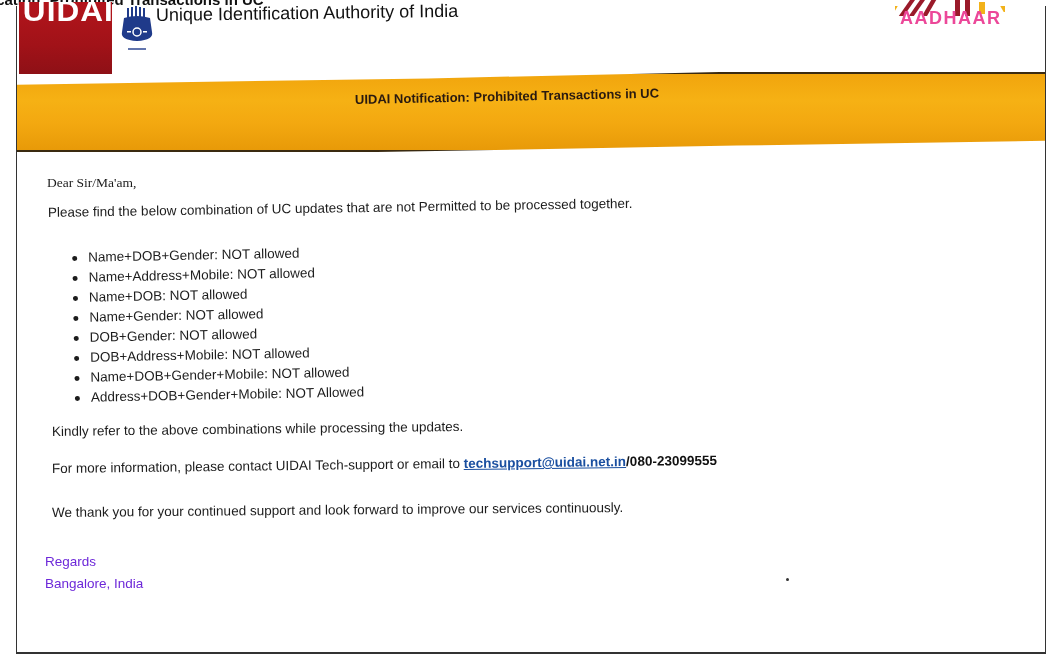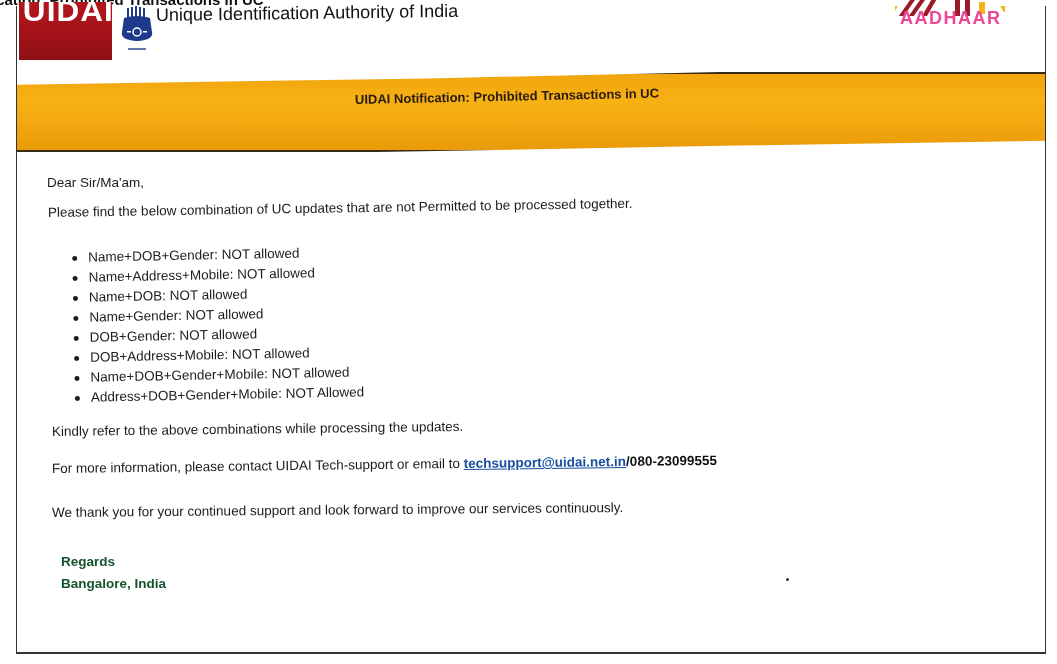--- a/index.html
+++ b/index.html
@@ -33,21 +33,21 @@
     border-left: 1.5px solid #333;
     border-right: 1.5px solid #333;
     border-bottom: 2px solid #333;
     box-sizing: border-box;
   }
   .uidai-logo {
     position: absolute;
     left: 19px;
     top: 2px;
     width: 93px;
-    height: 58px;
+    height: 72px;
     background: linear-gradient(180deg, #b3151c 0%, #a11218 60%, #8e1016 100%);
     color: #fff;
     font-weight: bold;
     font-size: 30px;
     letter-spacing: 1px;
     line-height: 1;
     overflow: hidden;
   }
   .uidai-logo span {
     position: absolute;
@@ -111,21 +111,21 @@
     transform: rotate(-1.2deg);
     transform-origin: left center;
     white-space: nowrap;
   }
   .body-text {
     position: absolute;
     font-size: 13.5px;
     color: #1c1c1c;
     white-space: nowrap;
   }
-  .greeting { left: 47px; top: 175px; }
+  .greeting { left: 47px; top: 175px; font-family: Liberation Serif, serif; }
   .intro { left: 48px; top: 205px; transform: rotate(-0.9deg); transform-origin: left center; }
   ul.rules {
     position: absolute;
     left: 70px;
     top: 248px;
     margin: 0;
     padding: 0 0 0 18px;
     list-style: none;
     font-size: 13.5px;
     color: #1c1c1c;
@@ -152,26 +152,25 @@
   .contact { left: 52px; top: 461px; transform: rotate(-0.7deg); transform-origin: left center; }
   .contact a {
     color: #1a4fa0;
     text-decoration: underline;
     font-weight: bold;
   }
   .contact b { font-weight: bold; color: #111; }
   .thanks { left: 52px; top: 505px; transform: rotate(-0.5deg); transform-origin: left center; }
   .sign {
     position: absolute;
-    left: 61px;
+    left: 45px;
     top: 551px;
     font-size: 13.5px;
     line-height: 21.5px;
-    color: #14532d;
-    font-weight: bold;
+    color: #6d28d9;
   }
   .sign div { white-space: nowrap; }
   .speck {
     position: absolute;
     left: 786px;
     top: 578px;
     width: 3px;
     height: 3px;
     background: #333;
     border-radius: 50%;

